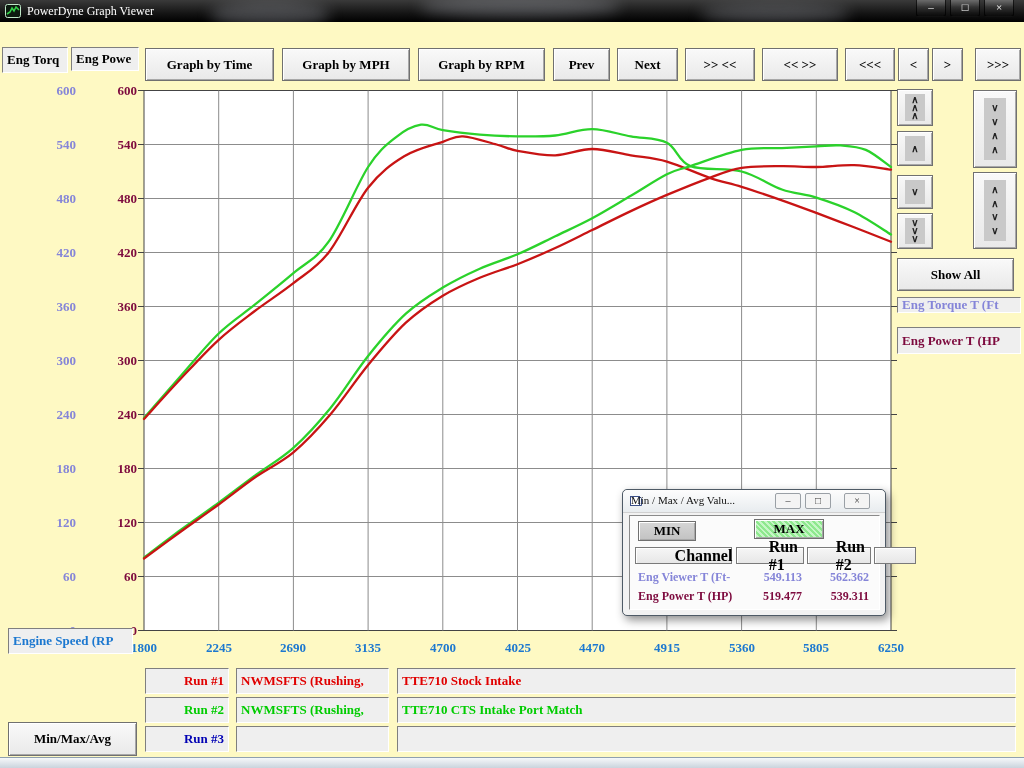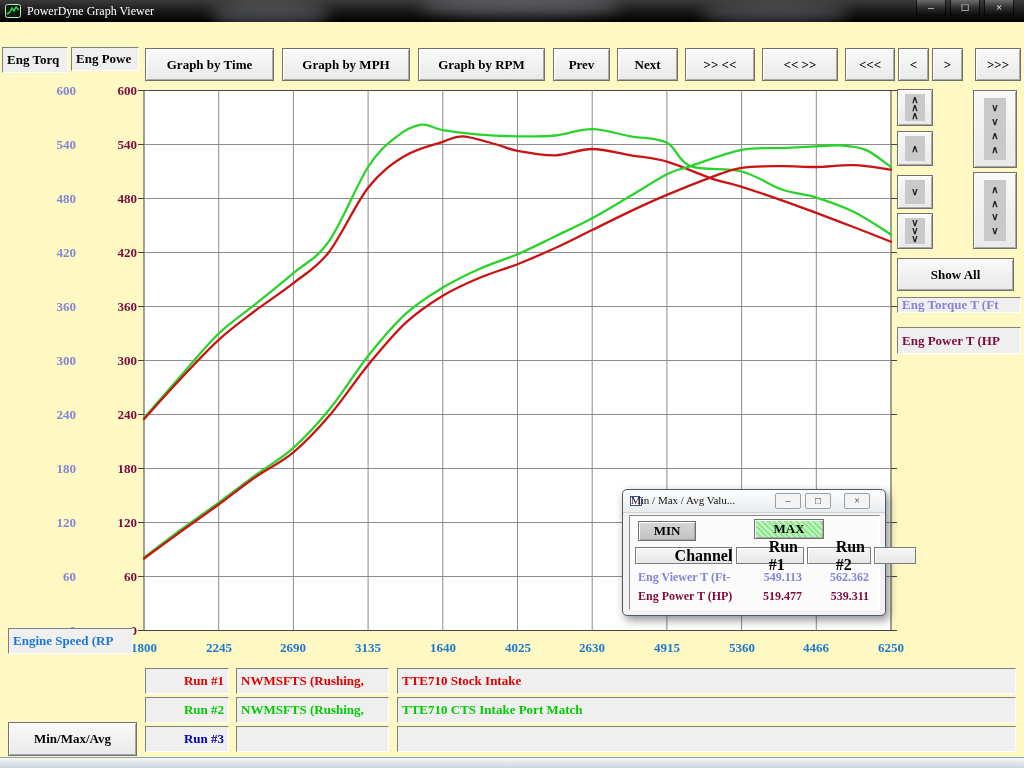--- a/index.html
+++ b/index.html
@@ -164,26 +164,26 @@
       <path d="M 8,330 C 14.15505617977528,323.25 32.48033707865168,302.7 44.93033707865168,289.5 C 57.380337078651685,276.3 70.38988764044944,262.05 82.7,250.8 C 95.01011235955056,239.55 106.34101123595507,231.45 118.79101123595507,222 C 131.24101123595506,212.55 145.08988764044943,203.85000000000002 157.4,194.10000000000002 C 169.71011235955058,184.35000000000002 180.20168539325843,179.4 192.65168539325842,163.5 C 205.1016853932584,147.6 219.51011235955056,114.75 232.1,98.7 C 244.68988764044943,82.65 255.74101123595506,74.85000000000001 268.19101123595505,67.2 C 280.64101123595503,59.550000000000004 297.00786516853935,56.099999999999994 306.8,52.8 C 316.59213483146067,49.5 317.99101123595506,46.95 326.9438202247191,47.400000000000006 C 335.89662921348315,47.85000000000001 351.42415730337075,53.1 360.51685393258424,55.5 C 369.60955056179773,57.9 371.70786516853934,60 381.5,61.8 C 391.29213483146066,63.599999999999994 406.8196629213483,66.6 419.2696629213483,66.3 C 431.7196629213483,66 443.61011235955056,60 456.2,60 C 468.7898876404494,60 482.35898876404497,64.2 494.80898876404495,66.3 C 507.25898876404494,68.39999999999999 517.7505617977528,68.85 530.9,72.6 C 544.0494382022472,76.35 561.2556179775281,84.6 573.7056179775282,88.8 C 586.1556179775282,93 593.5696629213484,94.05000000000001 605.6,97.80000000000001 C 617.6303370786517,101.55000000000001 633.4376404494382,106.95 645.8876404494382,111.3 C 658.3376404494383,115.64999999999999 668.2696629213484,119.39999999999999 680.3000000000001,123.89999999999999 C 692.3303370786517,128.4 705.6196629213484,133.5 718.0696629213484,138.3 C 730.5196629213483,143.10000000000002 748.8449438202247,150.3 755,152.70000000000002" fill="none" stroke="#c81414" stroke-width="2.3" stroke-linecap="round"></path>
       <path d="M 8,468.6 C 14.15505617977528,463.95000000000005 32.48033707865168,449.85 44.93033707865168,440.7 C 57.380337078651685,431.54999999999995 70.38988764044944,422.7 82.7,413.7 C 95.01011235955056,404.7 106.34101123595507,395.85 118.79101123595507,386.70000000000005 C 131.24101123595506,377.55000000000007 144.81011235955057,370.04999999999995 157.4,358.79999999999995 C 169.98988764044944,347.54999999999995 181.8803370786517,334.50000000000006 194.3303370786517,319.20000000000005 C 206.78033707865168,303.90000000000003 219.51011235955056,282.75 232.1,267 C 244.68988764044943,251.25 257.41966292134833,236.1 269.8696629213483,224.7 C 282.3196629213483,213.29999999999998 294.48988764044947,206.1 306.8,198.6 C 319.11011235955056,191.1 331.2803370786517,185.25 343.7303370786517,179.70000000000002 C 356.1803370786517,174.15000000000003 368.91011235955057,170.70000000000002 381.5,165.3 C 394.08988764044943,159.9 406.8196629213483,153.3 419.2696629213483,147.3 C 431.7196629213483,141.3 443.61011235955056,136.05 456.2,129.3 C 468.7898876404494,122.55000000000001 482.35898876404497,114.15 494.80898876404495,106.8 C 507.25898876404494,99.44999999999999 520.9679775280898,90.15 530.9,85.2 C 540.8320224719101,80.25 541.9511235955056,81.15 554.4011235955056,77.10000000000001 C 566.8511235955057,73.05000000000001 590.3522471910112,63.9 605.6,60.9 C 620.8477528089888,57.9 633.4376404494382,59.7 645.8876404494382,59.1 C 658.3376404494383,58.5 670.5078651685394,57.75 680.3000000000001,57.3 C 690.0921348314607,56.849999999999994 696.3870786516853,55.8 704.6404494382022,56.4 C 712.893820224719,57 721.4269662921348,57.3 729.8202247191011,60.9 C 738.2134831460675,64.5 750.8033707865169,75.15 755,78" fill="none" stroke="#2bd22b" stroke-width="2.3" stroke-linecap="round"></path>
       <path d="M 8,469.5 C 14.15505617977528,465 32.48033707865168,451.5 44.93033707865168,442.5 C 57.380337078651685,433.5 70.38988764044944,424.5 82.7,415.5 C 95.01011235955056,406.5 106.34101123595507,397.2 118.79101123595507,388.5 C 131.24101123595506,379.8 144.81011235955057,373.8 157.4,363.3 C 169.98988764044944,352.8 181.8803370786517,340.05 194.3303370786517,325.5 C 206.78033707865168,310.95 219.51011235955056,291.3 232.1,276 C 244.68988764044943,260.7 257.41966292134833,245.25 269.8696629213483,233.7 C 282.3196629213483,222.14999999999998 294.48988764044947,214.2 306.8,206.7 C 319.11011235955056,199.2 331.2803370786517,193.95000000000002 343.7303370786517,188.70000000000002 C 356.1803370786517,183.45000000000002 368.91011235955057,180.14999999999998 381.5,175.2 C 394.08988764044943,170.25 406.8196629213483,164.7 419.2696629213483,159 C 431.7196629213483,153.3 443.61011235955056,147.15 456.2,141 C 468.7898876404494,134.85 482.35898876404497,127.94999999999999 494.80898876404495,122.1 C 507.25898876404494,116.25 517.7505617977528,111.44999999999999 530.9,105.89999999999999 C 544.0494382022472,100.35 561.2556179775281,93.3 573.7056179775282,88.8 C 586.1556179775282,84.3 593.5696629213484,80.85000000000001 605.6,78.9 C 617.6303370786517,76.95 633.4376404494382,77.25000000000001 645.8876404494382,77.10000000000001 C 658.3376404494383,76.95 668.2696629213484,78.15 680.3000000000001,78 C 692.3303370786517,77.85 705.6196629213484,75.75 718.0696629213484,76.2 C 730.5196629213483,76.65 748.8449438202247,79.95 755,80.7" fill="none" stroke="#c81414" stroke-width="2.3" stroke-linecap="round"></path>
     </svg>
 
   <div id="xaxis">
       <div class="xlab" style="left: 114px; color: rgb(28, 120, 208);">1800</div>
       <div class="xlab" style="left: 189px; color: rgb(28, 120, 208);">2245</div>
       <div class="xlab" style="left: 263px; color: rgb(28, 120, 208);">2690</div>
       <div class="xlab" style="left: 338px; color: rgb(28, 120, 208);">3135</div>
-      <div class="xlab" style="left: 413px; color: rgb(28, 120, 208);">1640</div>
+      <div class="xlab" style="left: 413px; color: rgb(28, 120, 208);">4700</div>
       <div class="xlab" style="left: 488px; color: rgb(28, 120, 208);">4025</div>
-      <div class="xlab" style="left: 562px; color: rgb(28, 120, 208);">2630</div>
+      <div class="xlab" style="left: 562px; color: rgb(28, 120, 208);">4470</div>
       <div class="xlab" style="left: 637px; color: rgb(28, 120, 208);">4915</div>
       <div class="xlab" style="left: 712px; color: rgb(28, 120, 208);">5360</div>
-      <div class="xlab" style="left: 786px; color: rgb(28, 120, 208);">4466</div>
+      <div class="xlab" style="left: 786px; color: rgb(28, 120, 208);">5805</div>
       <div class="xlab" style="left: 861px; color: rgb(28, 120, 208);">6250</div>
     </div>
 
   <div id="right-panel">
     <div class="btn" style="left:897px;top:258px;width:117px;height:33px;">Show All</div>
     <div class="sunken" style="left: 897px; top: 297px; width: 124px; height: 16px; color: rgb(133, 133, 216);">Eng Torque T (Ft</div>
     <div class="sunken" style="left: 897px; top: 327px; width: 124px; height: 27px; color: rgb(125, 10, 62);">Eng Power T (HP</div>
   <div class="btn" style="left: 897px; top: 89px; width: 36px; height: 37px;">
         <div class="chev-inner" style="width: 20px; height: 27px;">
           <span>∧</span>

